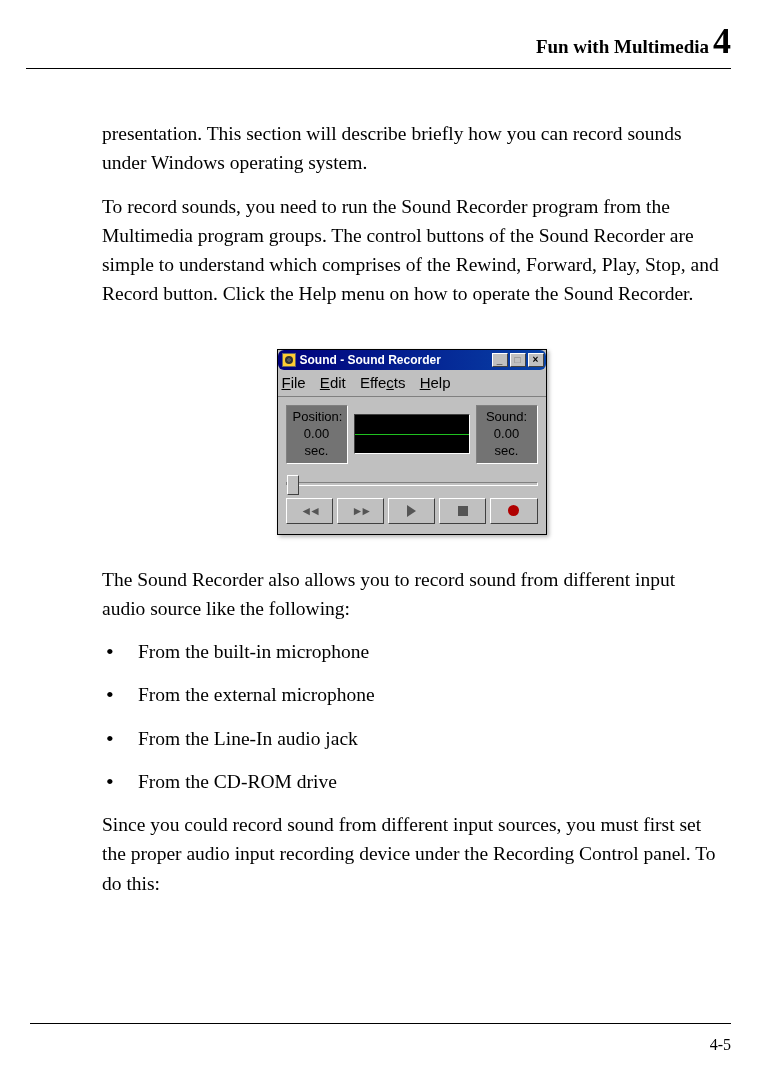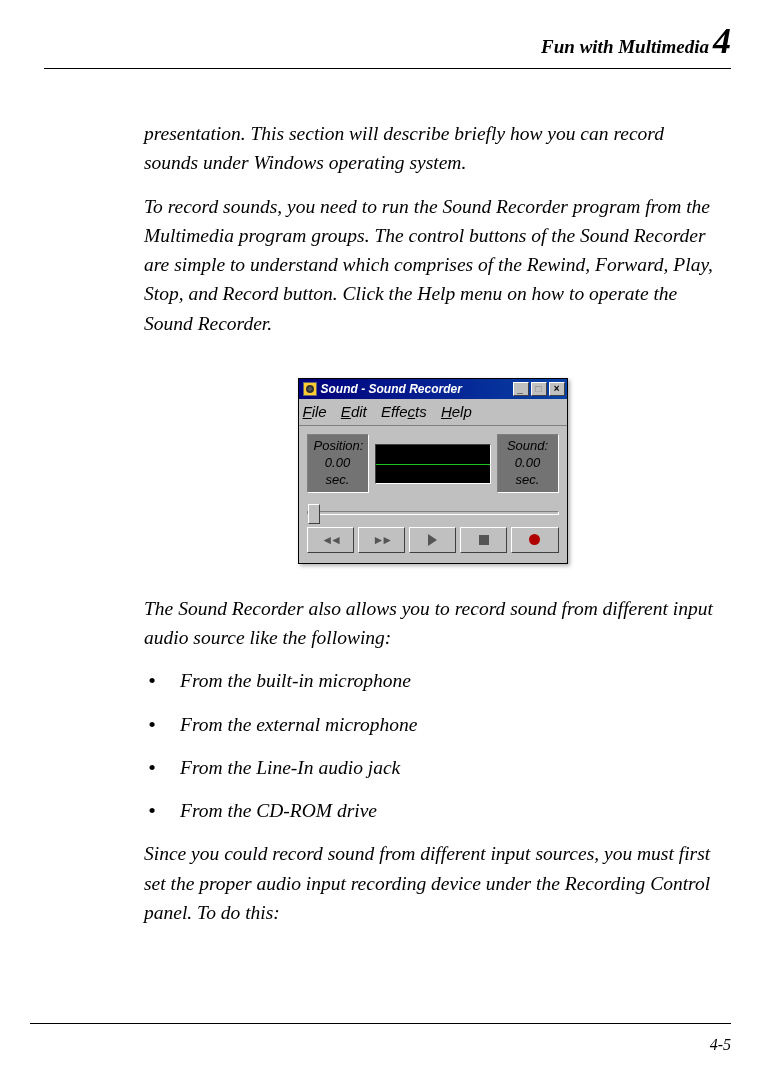--- a/index.html
+++ b/index.html
@@ -7,43 +7,42 @@
     margin: 0;
     padding: 0;
     background: #ffffff;
     font-family: Georgia, 'Times New Roman', serif;
     color: #000;
     width: 761px;
     height: 1079px;
     position: relative;
   }
   .page {
-    padding: 20px 30px 20px 44px;
-    font-style: italic;
+    padding: 20px 30px 20px 26px;
   }
   .header {
     text-align: right;
     padding-bottom: 6px;
     border-bottom: 1.5px solid #000;
     margin-bottom: 50px;
     font-family: 'Century Schoolbook', Georgia, serif;
   }
   .header-title {
     font-weight: bold;
     font-size: 19px;
     vertical-align: baseline;
   }
   .header-num {
     font-weight: bold;
     font-size: 36px;
     vertical-align: baseline;
     margin-left: 4px;
   }
   .content {
-    margin-left: 100px;
+    margin-left: 76px;
     margin-right: 10px;
     font-size: 19.5px;
     line-height: 1.5;
   }
   .content p {
     margin: 0 0 14px 0;
   }
   .figure {
     text-align: center;
     margin: 40px 0 20px 0;
@@ -99,20 +98,21 @@
     background: linear-gradient(to right, #00007b, #0842a7);
     color: #fff;
     font-family: Tahoma, Arial, sans-serif;
     font-size: 12px;
     font-weight: bold;
     height: 20px;
     line-height: 20px;
     padding: 0 2px 0 4px;
     display: flex;
     align-items: center;
+    border-radius: 6px;
   }
   .sr-sysicon {
     width: 14px;
     height: 14px;
     background: #ffcc33;
     margin-right: 4px;
     border: 1px solid #666;
     position: relative;
     flex-shrink: 0;
   }

